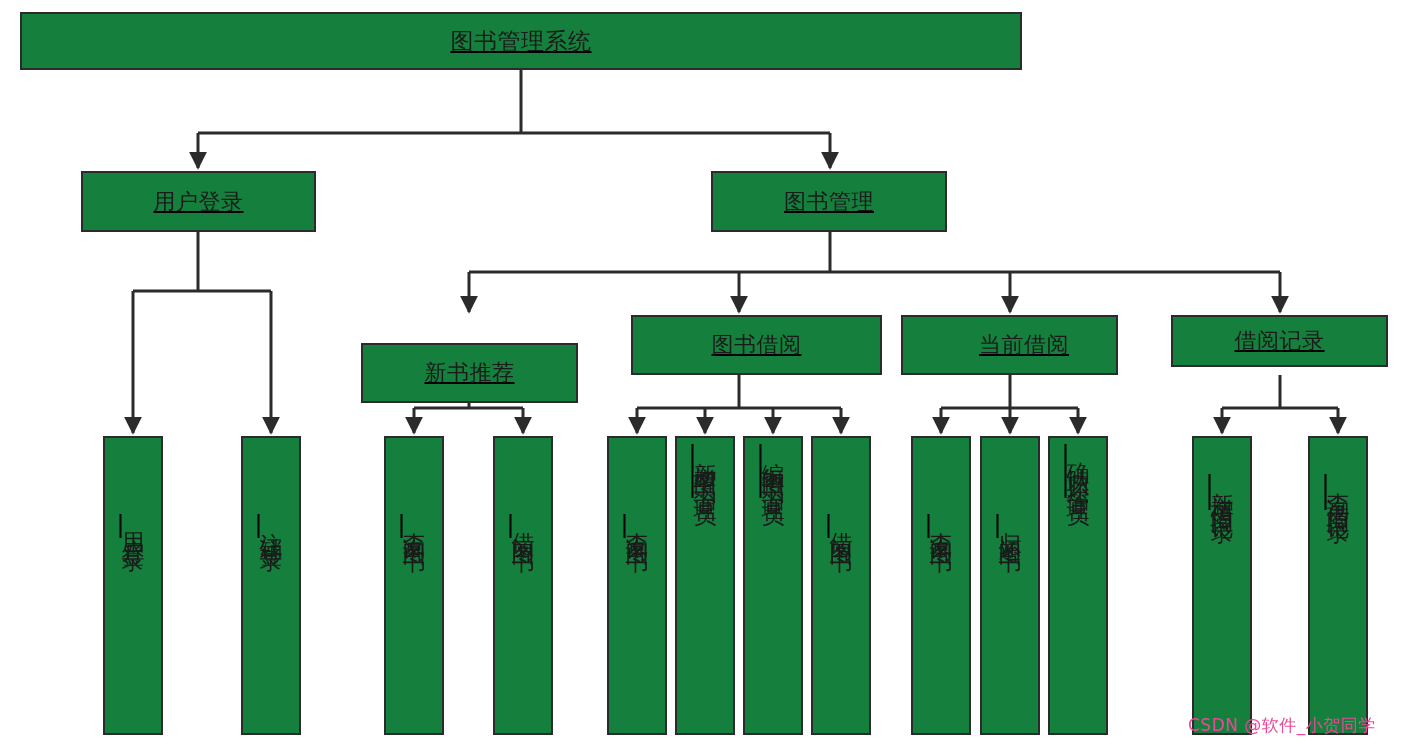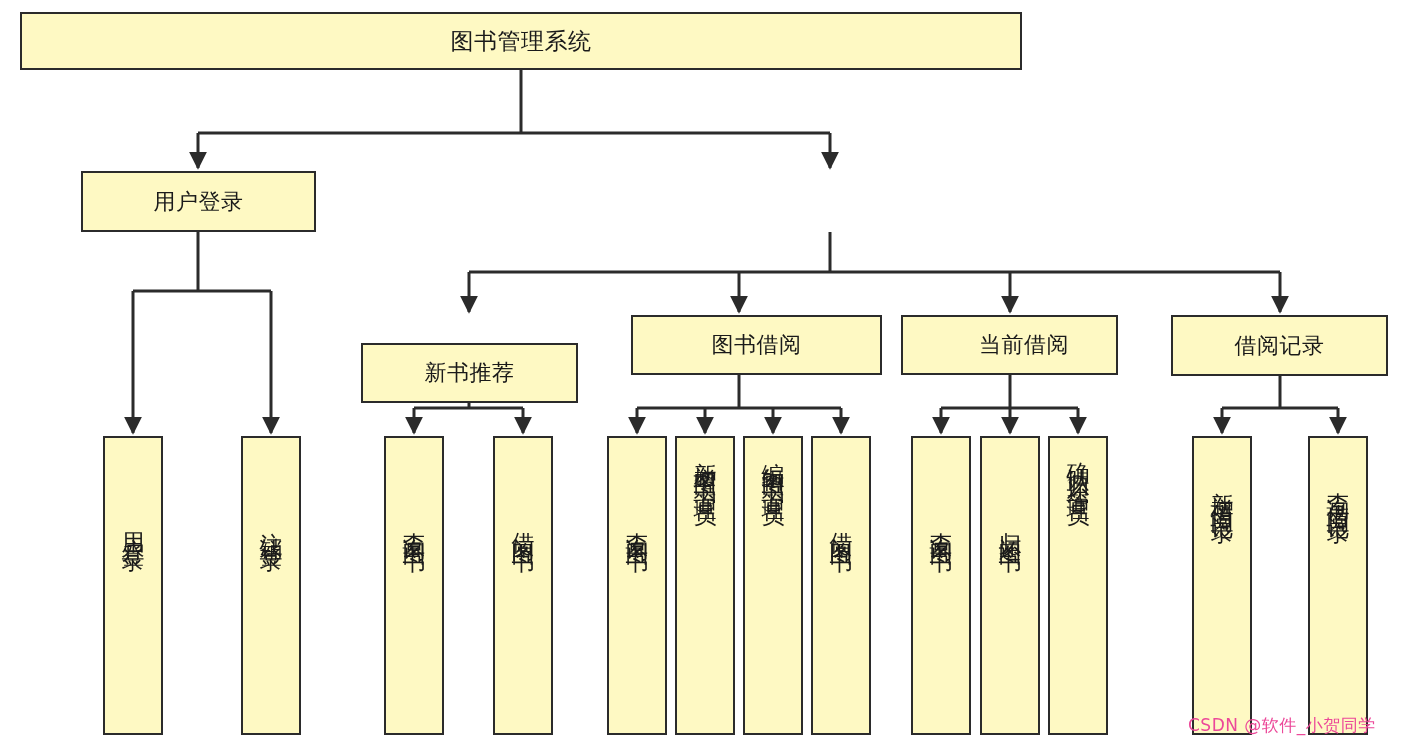--- a/index.html
+++ b/index.html
@@ -22,26 +22,27 @@
     position: absolute;
     left: 0;
     top: 0;
     width: 1405px;
     height: 747px;
     pointer-events: none;
   }
   .node {
     position: absolute;
     box-sizing: border-box;
-    background: #fef9c3;
+    background: #15803d;
     border: 2px solid #2b2b2b;
     display: flex;
     align-items: center;
     justify-content: center;
     z-index: 2;
+    text-decoration: underline;
   }
   .node .label {
     color: #1a1a1a;
     line-height: 1.0;
     white-space: nowrap;
   }
   
   .node.horiz .label {
     font-size: 22px;
     letter-spacing: 0.5px;
@@ -134,31 +135,34 @@
     </g>
   </svg>
 
   <div class="node horiz root" style="left:20px; top:12px; width:1002px; height:58px;">
     <span class="label">图书管理系统</span>
   </div>
 
   <div class="node horiz" style="left:81px; top:171px; width:235px; height:61px;">
     <span class="label">用户登录</span>
   </div>
+  <div class="node horiz" style="left:711px; top:171px; width:236px; height:61px;">
+    <span class="label">图书管理</span>
+  </div>
 
   <div class="node horiz" style="left:361px; top:315px; width:217px; height:60px;margin-top:28px;">
     <span class="label">新书推荐</span>
   </div>
   <div class="node horiz" style="left:631px; top:315px; width:251px; height:60px;">
     <span class="label">图书借阅</span>
   </div>
   <div class="node horiz" style="left:901px; top:315px; width:217px; height:60px;padding-left:29px;">
     <span class="label">当前借阅</span>
   </div>
-  <div class="node horiz" style="left:1171px; top:315px; width:217px; height:61px;">
+  <div class="node horiz" style="left:1171px; top:315px; width:217px; height:52px;">
     <span class="label">借阅记录</span>
   </div>
 
   <div class="node vert" style="left:103px; top:436px; width:60px; height:299px; padding-top:76px;">
     <span class="label">用户登录</span>
   </div>
   <div class="node vert" style="left:241px; top:436px; width:60px; height:299px; padding-top:76px;">
     <span class="label">注销登录</span>
   </div>
 

